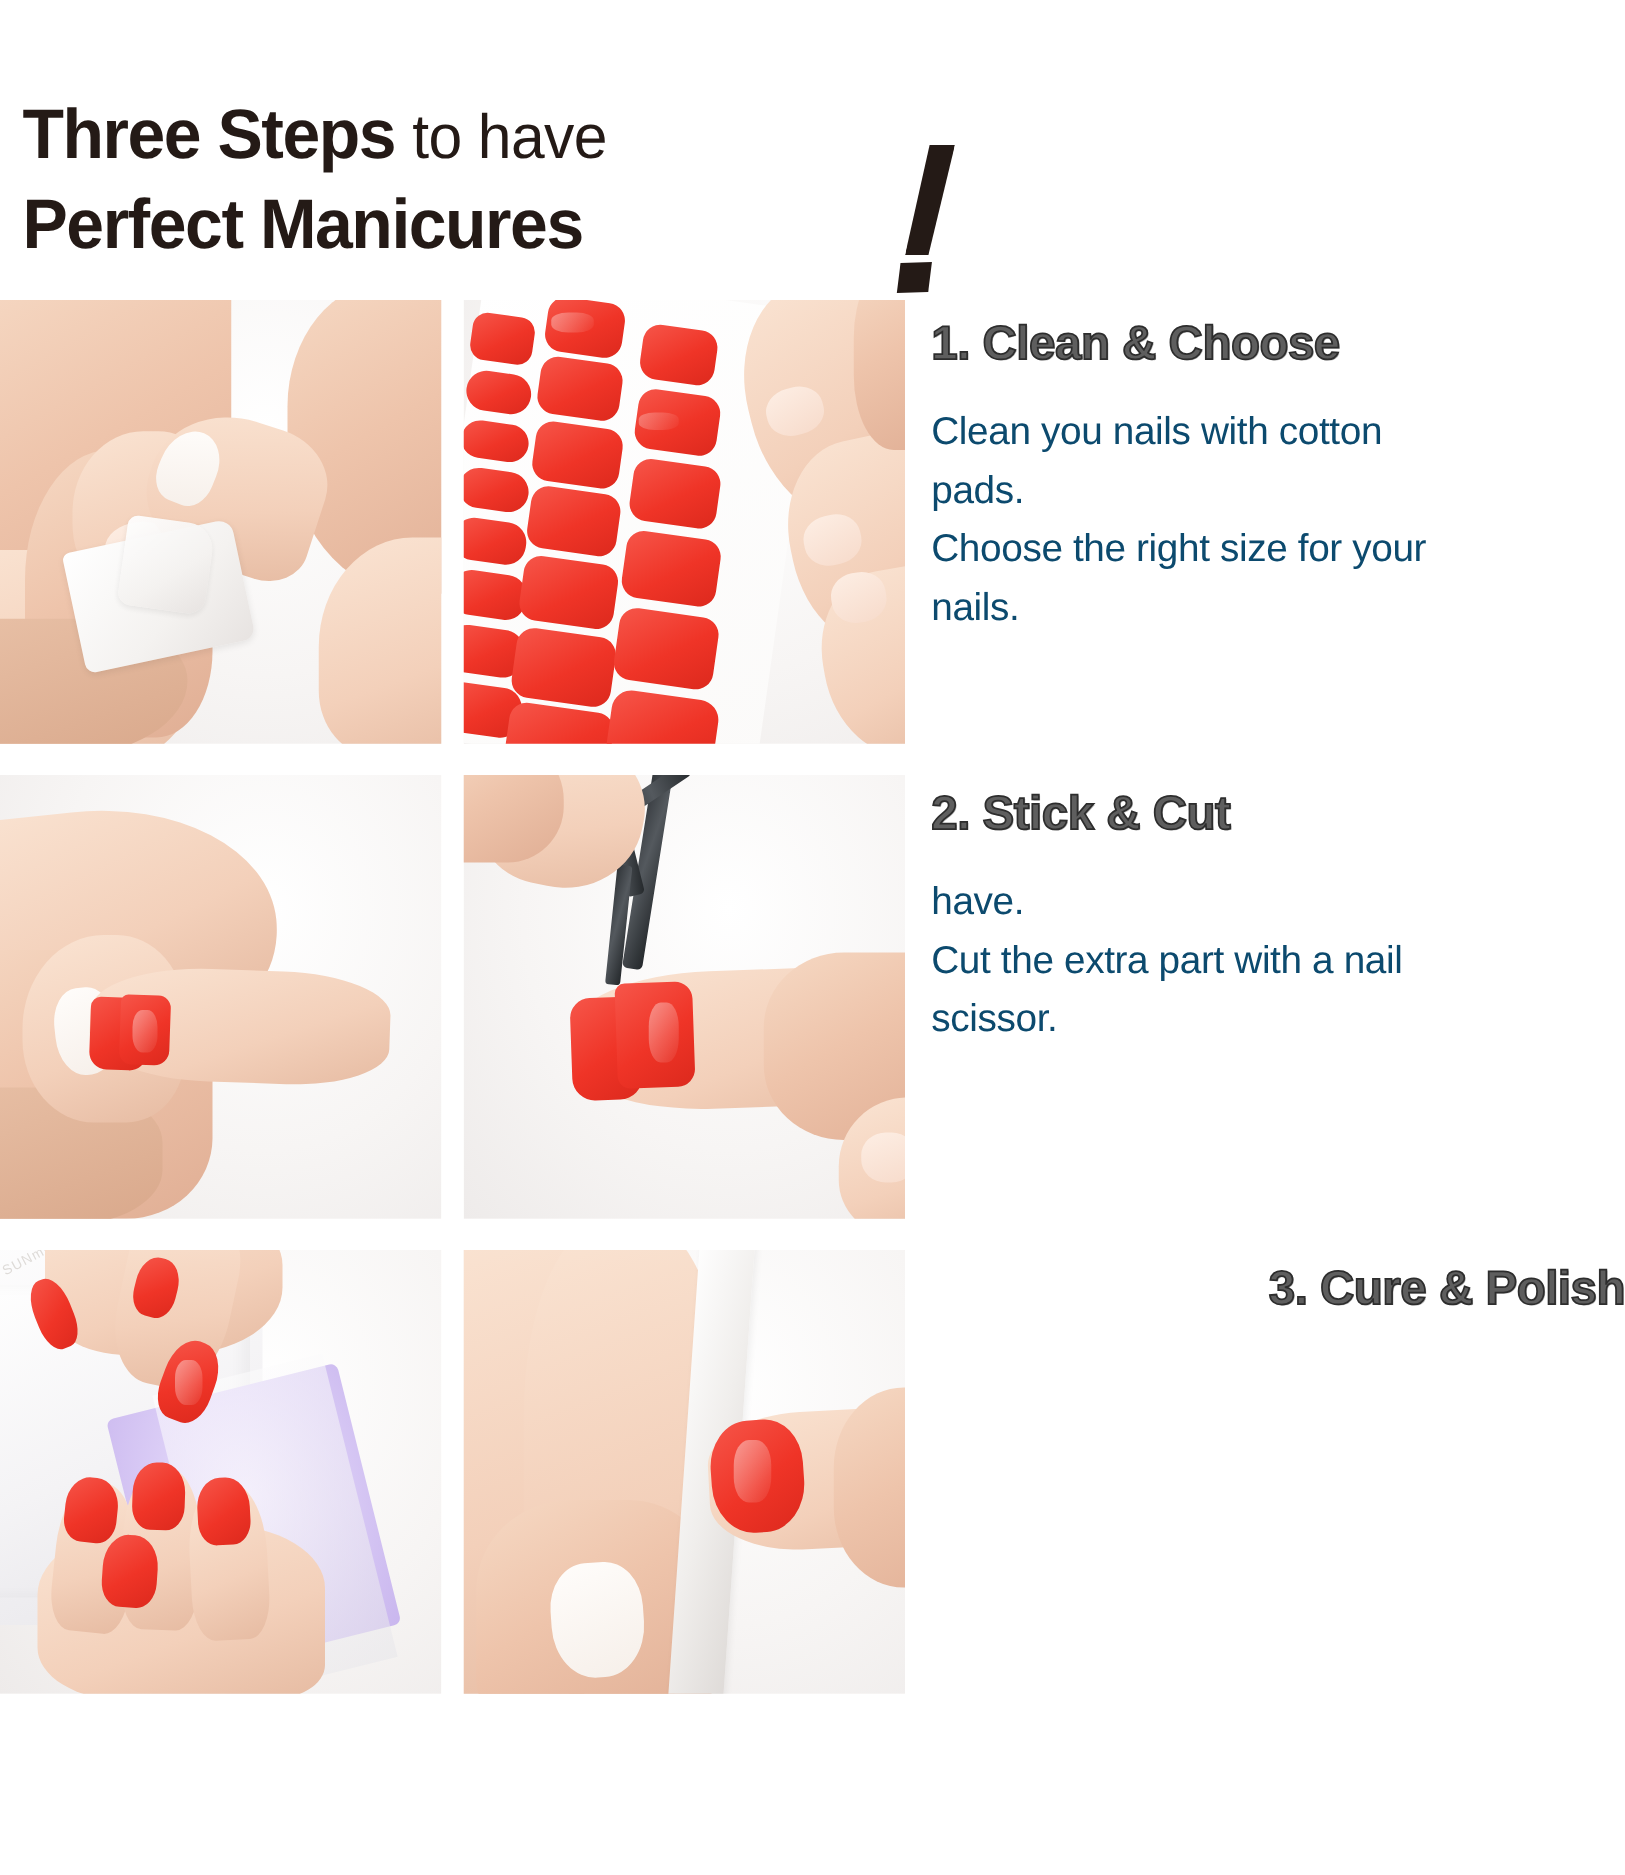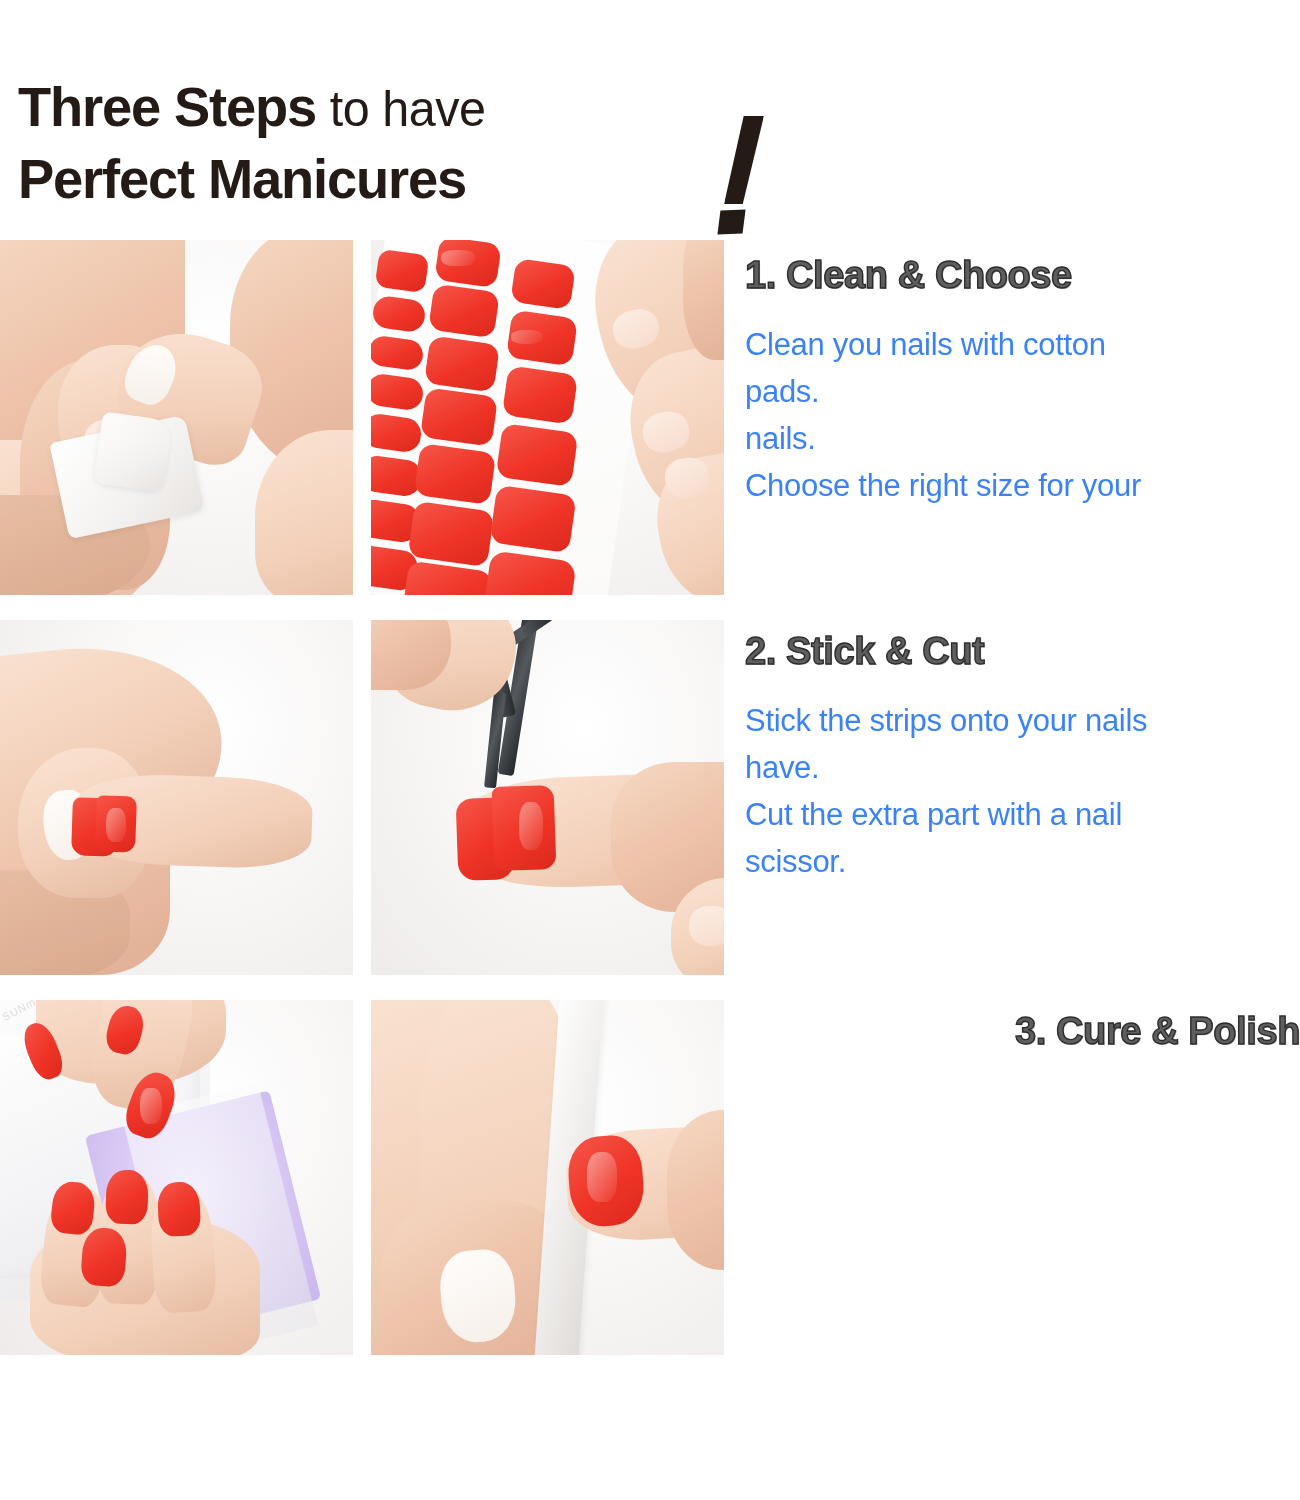--- a/index.html
+++ b/index.html
@@ -200,21 +200,21 @@
     color: #5e5e5e;
     letter-spacing: -0.4px;
     margin: 0 0 24px 0;
     white-space: nowrap;
     -webkit-text-stroke: 1.4px #2d2d2d;
     text-shadow: 1px 1px 0 rgba(40,40,40,0.35);
   }
   .step-body {
     font-size: 31px;
     line-height: 47px;
-    color: #3b82f6;
+    color: #0c4a6e;
     font-weight: 400;
     letter-spacing: -0.3px;
   }
   .step-body .ln { display: block; }
 </style>
 </head>
 <body>
 
 <div class="header">
   <div class="title-lines">
@@ -398,29 +398,28 @@
   </div>
 </div>
 
 <div class="text-col">
 
   <div class="step-block s1">
     <div class="step-heading">1. Clean &amp; Choose</div>
     <div class="step-body">
       <span class="ln">Clean you nails with cotton</span>
       <span class="ln">pads.</span>
+      <span class="ln">Choose the right size for your</span>
       <span class="ln">nails.</span>
-      <span class="ln">Choose the right size for your</span>
     </div>
   </div>
 
   <div class="step-block s2">
     <div class="step-heading">2. Stick &amp; Cut</div>
     <div class="step-body">
-      <span class="ln">Stick the strips onto your nails</span>
       <span class="ln">have.</span>
       <span class="ln">Cut the extra part with a nail</span>
       <span class="ln">scissor.</span>
     </div>
   </div>
 
   <div class="step-block s3">
     <div class="step-heading">3. Cure &amp; Polish</div>
   </div>
 </div>

